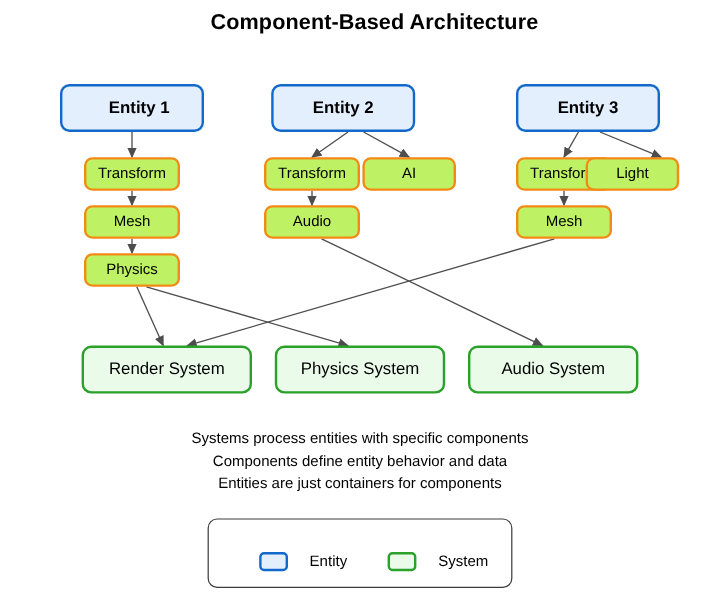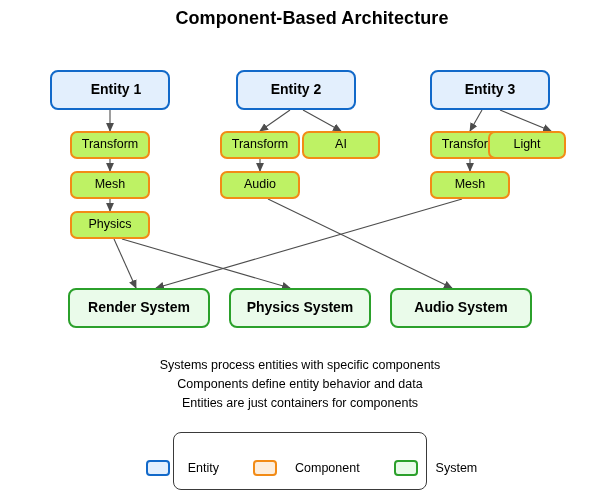--- a/index.html
+++ b/index.html
@@ -61,21 +61,21 @@
     border: 2px solid #f28b16;
     border-radius: 7px;
     font-size: 12.5px;
     font-weight: normal;
   }
   .system {
     background: #eafbea;
     border: 2px solid #2ba02b;
     border-radius: 8px;
     font-size: 14px;
-    font-weight: bold;
+    font-weight: normal;
   }
   .note {
     position: absolute;
     left: 0;
     width: 600px;
     text-align: center;
     font-size: 12.5px;
   }
   .legend-box {
     position: absolute;
@@ -151,21 +151,21 @@
         <line x1="122" y1="239" x2="290" y2="288" marker-end="url(#ah)"></line>
         <line x1="268" y1="199" x2="452" y2="288" marker-end="url(#ah)"></line>
         <line x1="462" y1="199" x2="156" y2="288" marker-end="url(#ah)"></line>
       </g>
   </svg>
 
   <div id="nodes-entities">
       <div class="node entity" style="left: 50px; top: 70px; width: 120px; height: 40px; padding-left: 12px;">
         <span>Entity 1</span>
       </div>
-      <div class="node entity" style="left: 236px; top: 70px; width: 120px; height: 40px;">
+      <div class="node entity" style="left: 226px; top: 70px; width: 120px; height: 40px;">
         <span>Entity 2</span>
       </div>
       <div class="node entity" style="left: 430px; top: 70px; width: 120px; height: 40px;">
         <span>Entity 3</span>
       </div>
     </div>
   <div id="nodes-components">
       <div class="node component" style="left: 70px; top: 131px; width: 80px; height: 28px;">
         <span>Transform</span>
       </div>
@@ -212,23 +212,19 @@
       <div class="note" style="top: 396px;">Entities are just containers for components</div>
     </div>
 
   <div class="legend-box">
     <div class="legend-items" id="legend-items">
         <div class="legend-item">
           <span class="swatch entity"></span>
           <span class="legend-label">Entity</span>
         </div>
         <div class="legend-item">
-          <span class="swatch component"></span>
-          <span class="legend-label">Component</span>
-        </div>
-        <div class="legend-item">
           <span class="swatch system"></span>
           <span class="legend-label">System</span>
         </div>
       </div>
   </div>
 
 </div>
 
 </body></html>

